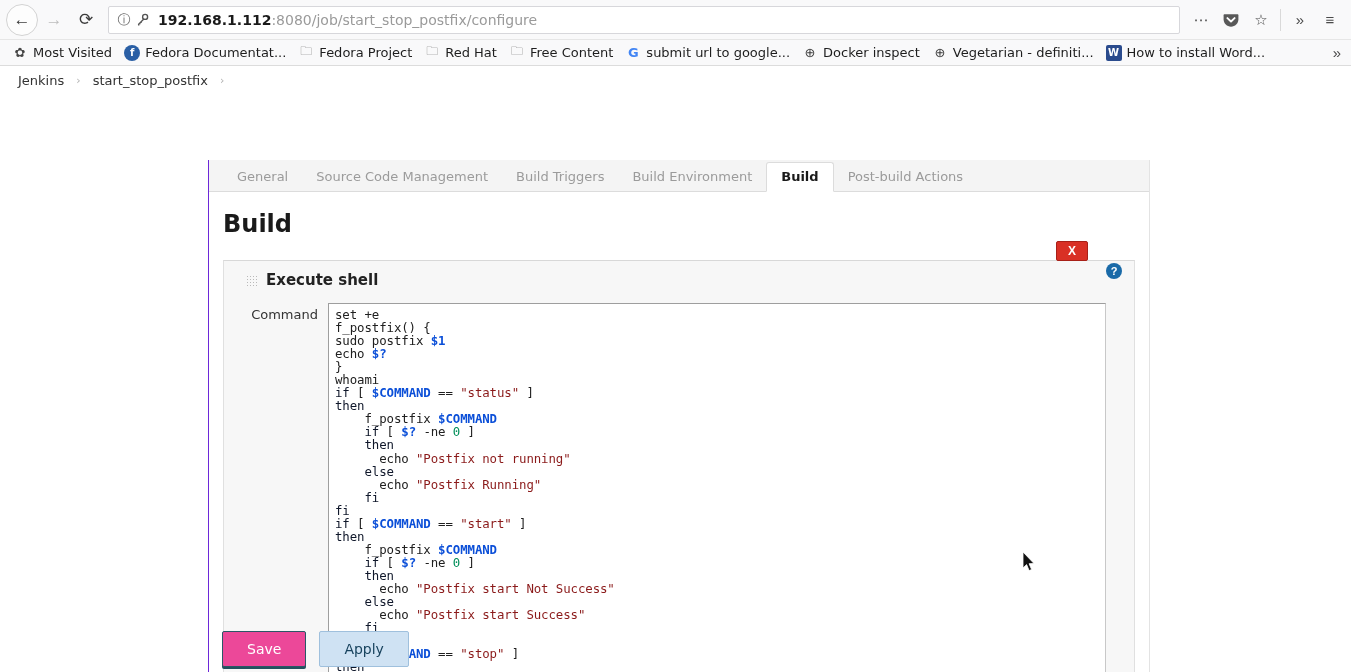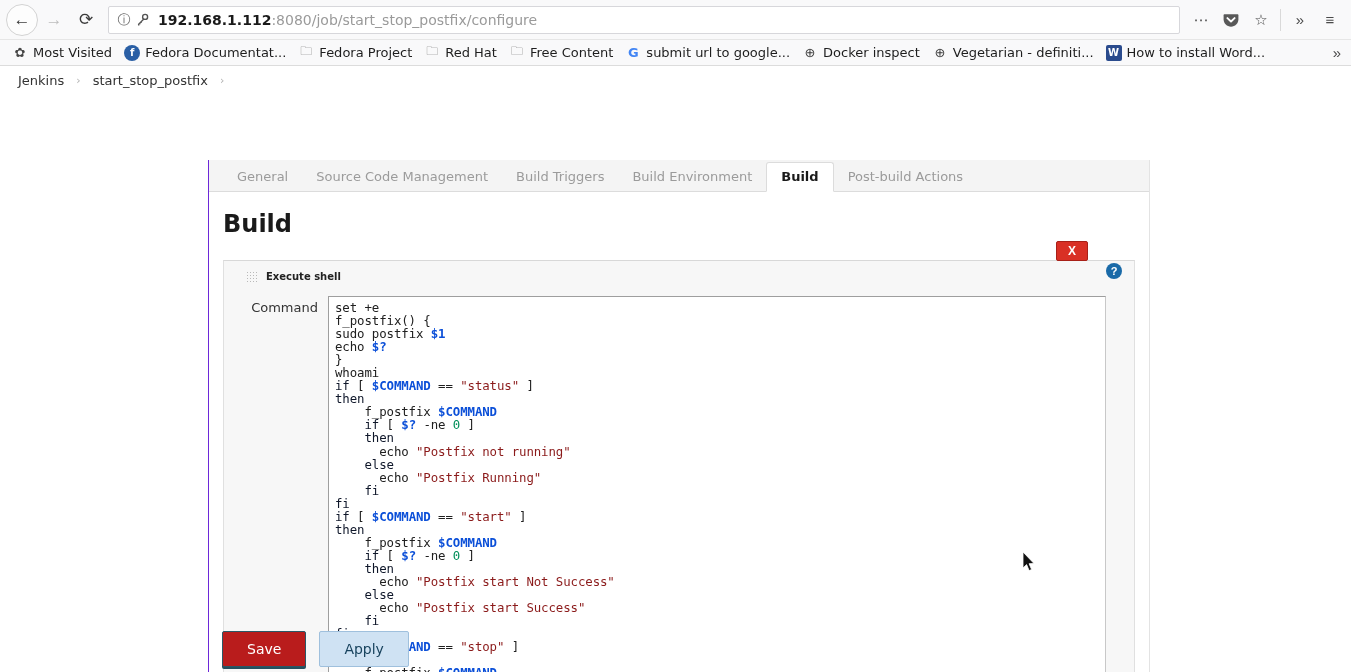--- a/index.html
+++ b/index.html
@@ -229,21 +229,21 @@
   }
   #grip-icon {
     width: 11px; height: 11px;
     margin-right: 9px;
     background-image:
       radial-gradient(#b6b6b6 0.8px, transparent 0.9px);
     background-size: 3px 3px;
     opacity: .95;
   }
   #builder-title {
-    font-size: 10px;
+    font-size: 15px;
     font-weight: bold;
     color: #222;
     font-family: "DejaVu Sans", sans-serif;
   }
   #delete-builder-btn {
     position: absolute;
     right: 46px;
     top: -20px;
     width: 32px; height: 20px;
     background: #d93025;
@@ -326,21 +326,21 @@
     gap: 13px;
   }
   .jbtn {
     font-size: 14px;
     padding: 10px 24px;
     border-radius: 2px;
     line-height: 1;
     font-family: "DejaVu Sans", sans-serif;
   }
   #save-button {
-    background: #b91c1c;
+    background: #ec4899;
     border: 1px solid #2a5766;
     color: #ffffff;
     box-shadow: 0 2px 0 #24505e;
   }
   #apply-button {
     background: #cfe2f3;
     border: 1px solid #9fc0dd;
     color: #18435e;
   }
 

